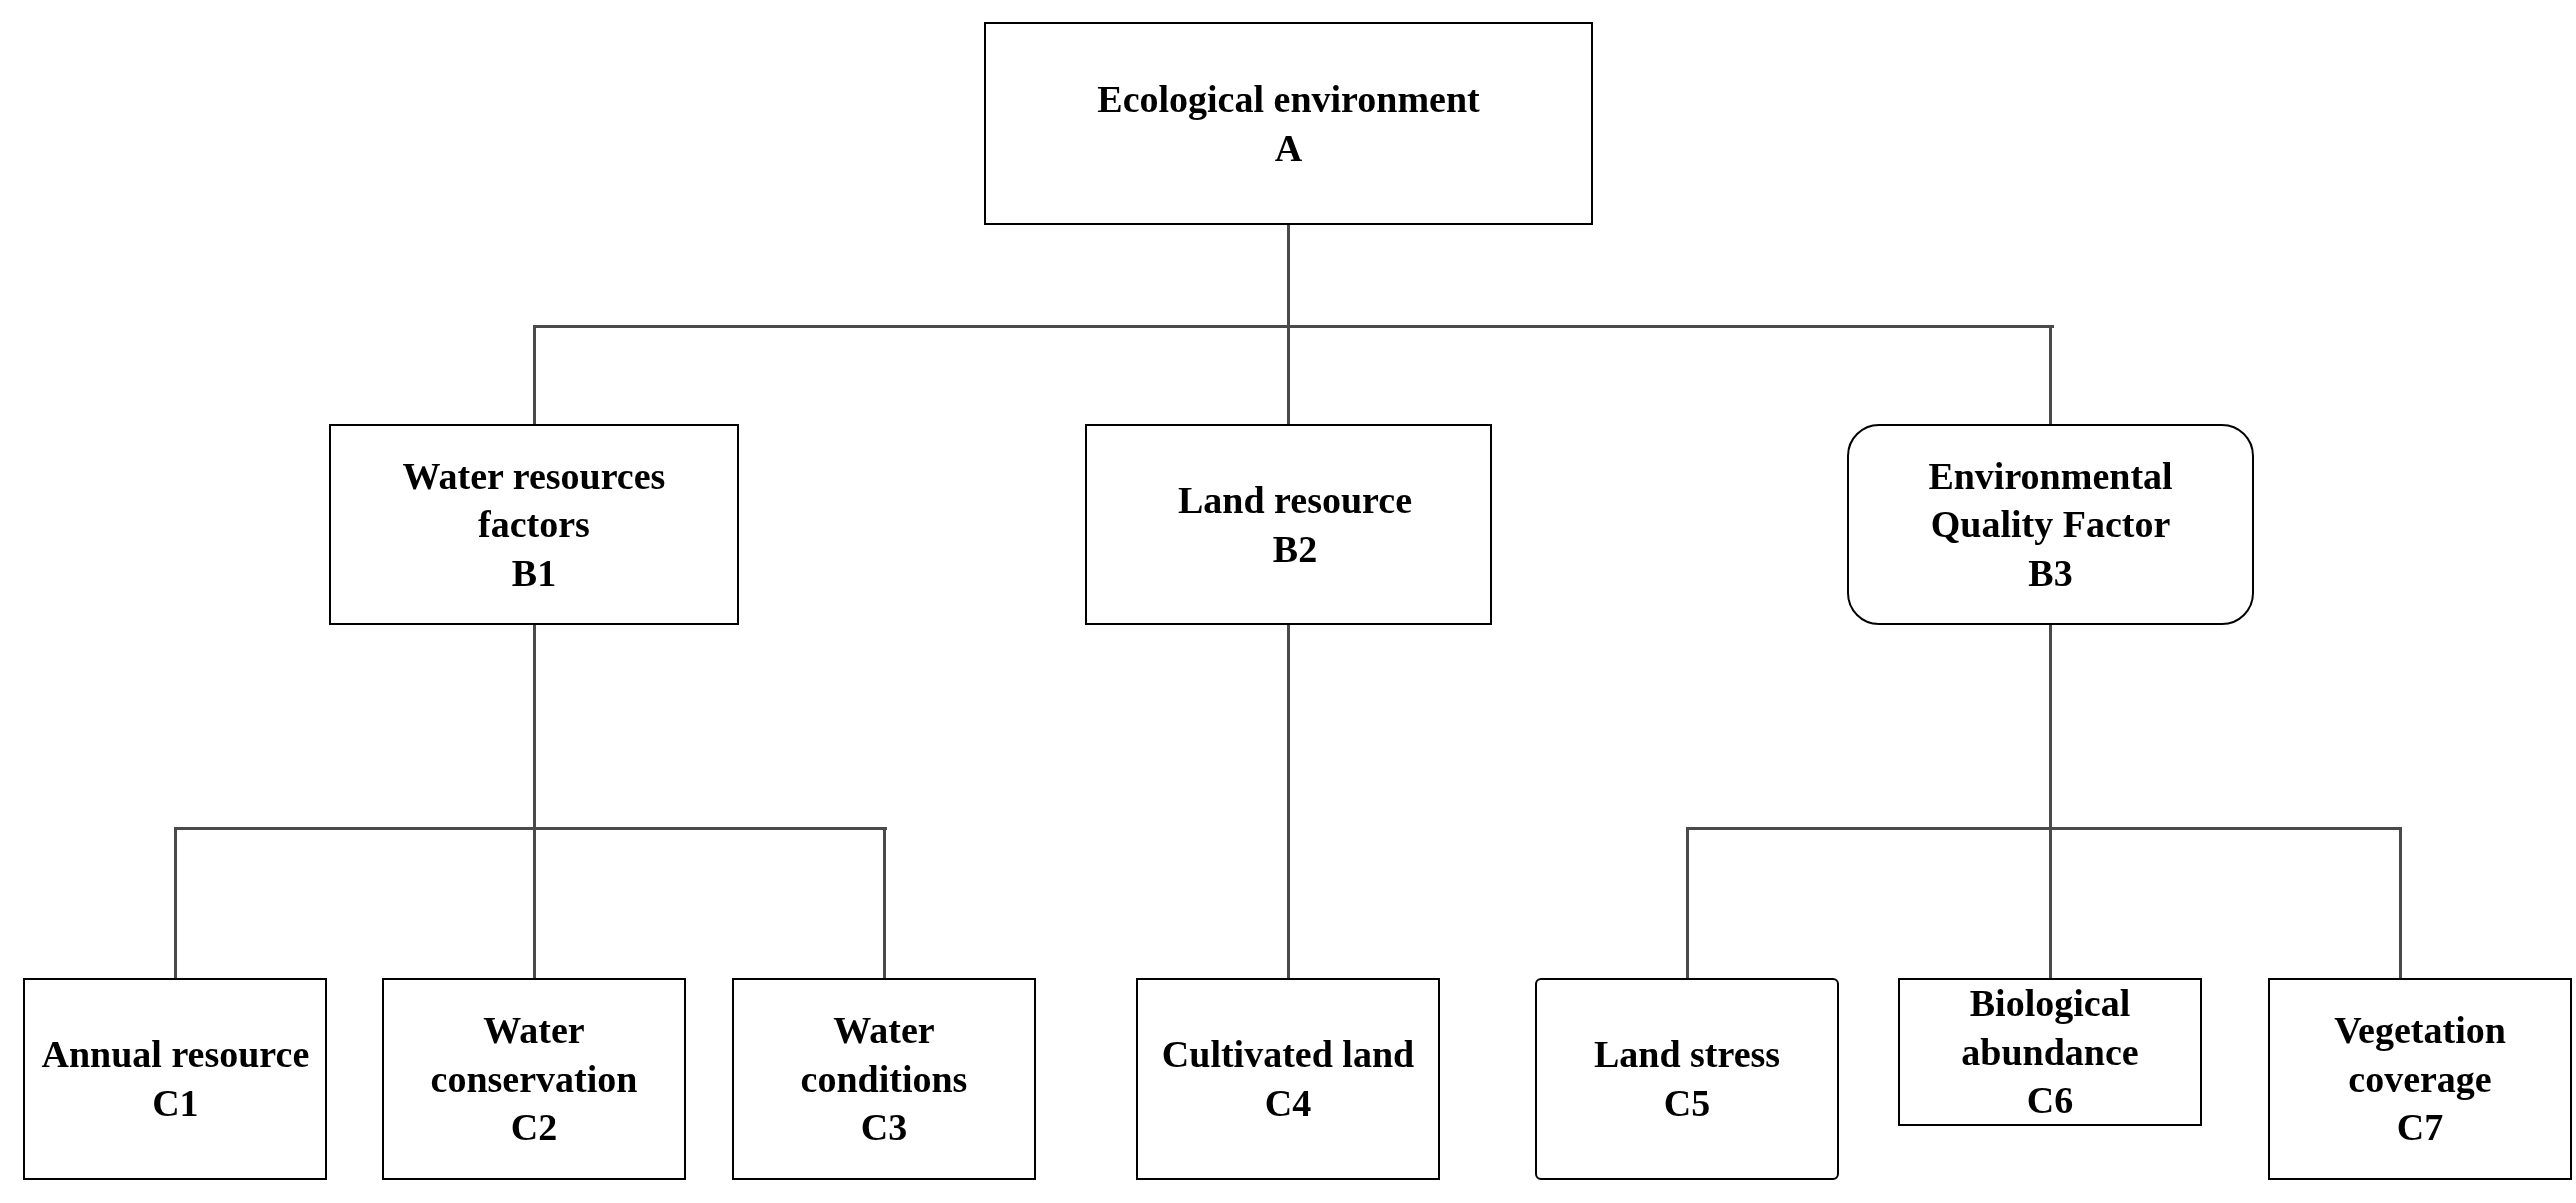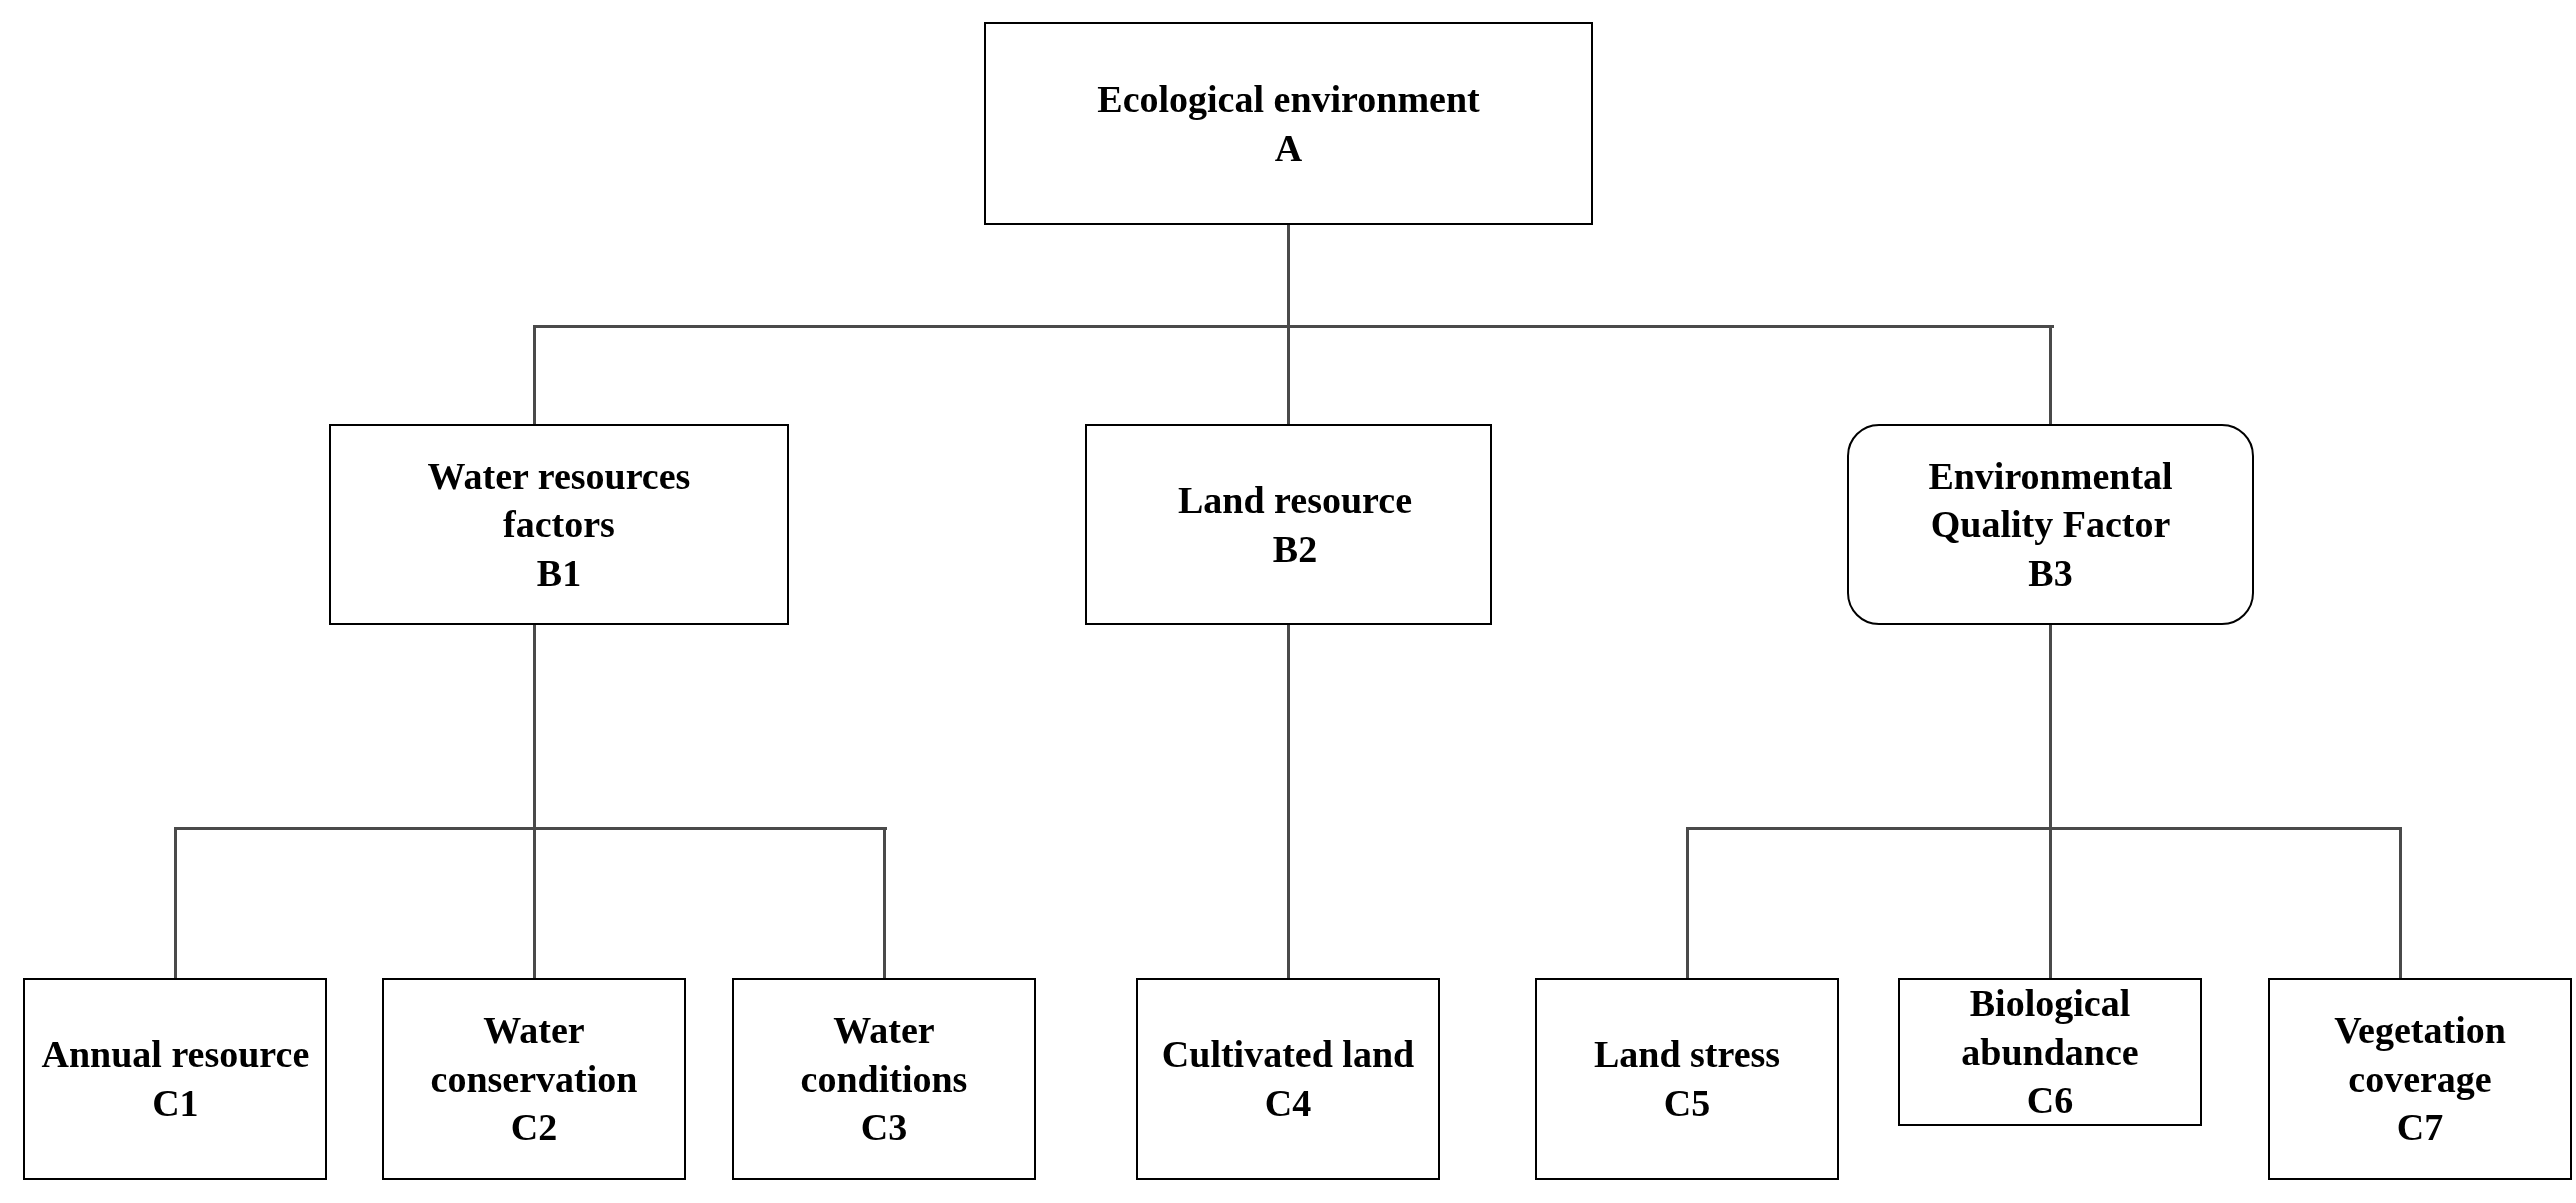--- a/index.html
+++ b/index.html
@@ -64,21 +64,21 @@
   <div class="conn h" style="left:1686px; top:827px; width:716px;"></div>
   <div class="conn v" style="left:1686px; top:827px; height:151px;"></div>
   <div class="conn v" style="left:2049px; top:827px; height:151px;"></div>
   <div class="conn v" style="left:2399px; top:827px; height:151px;"></div>
 
   <div class="node" style="left:984px; top:22px; width:609px; height:203px;">
     <span class="nline">Ecological environment</span>
     <span class="nline">A</span>
   </div>
 
-  <div class="node" style="left:329px; top:424px; width:460px; height:201px;">
+  <div class="node" style="left:329px; top:424px; width:410px; height:201px;">
     <span class="nline">Water resources</span>
     <span class="nline">factors</span>
     <span class="nline">B1</span>
   </div>
 
   <div class="node" style="left:1085px; top:424px; width:407px; height:201px;padding-left:13px;">
     <span class="nline">Land resource</span>
     <span class="nline">B2</span>
   </div>
 
@@ -103,21 +103,21 @@
     <span class="nline">Water</span>
     <span class="nline">conditions</span>
     <span class="nline">C3</span>
   </div>
 
   <div class="node" style="left:1136px; top:978px; width:304px; height:202px;">
     <span class="nline">Cultivated land</span>
     <span class="nline">C4</span>
   </div>
 
-  <div class="node" style="left:1535px; top:978px; width:304px; height:202px;">
+  <div class="node" style="left:1535px; top:978px; width:304px; height:202px;border-radius:6px;">
     <span class="nline">Land stress</span>
     <span class="nline">C5</span>
   </div>
 
   <div class="node" style="left:1898px; top:978px; width:304px; height:148px;">
     <span class="nline">Biological</span>
     <span class="nline">abundance</span>
     <span class="nline">C6</span>
   </div>
 

